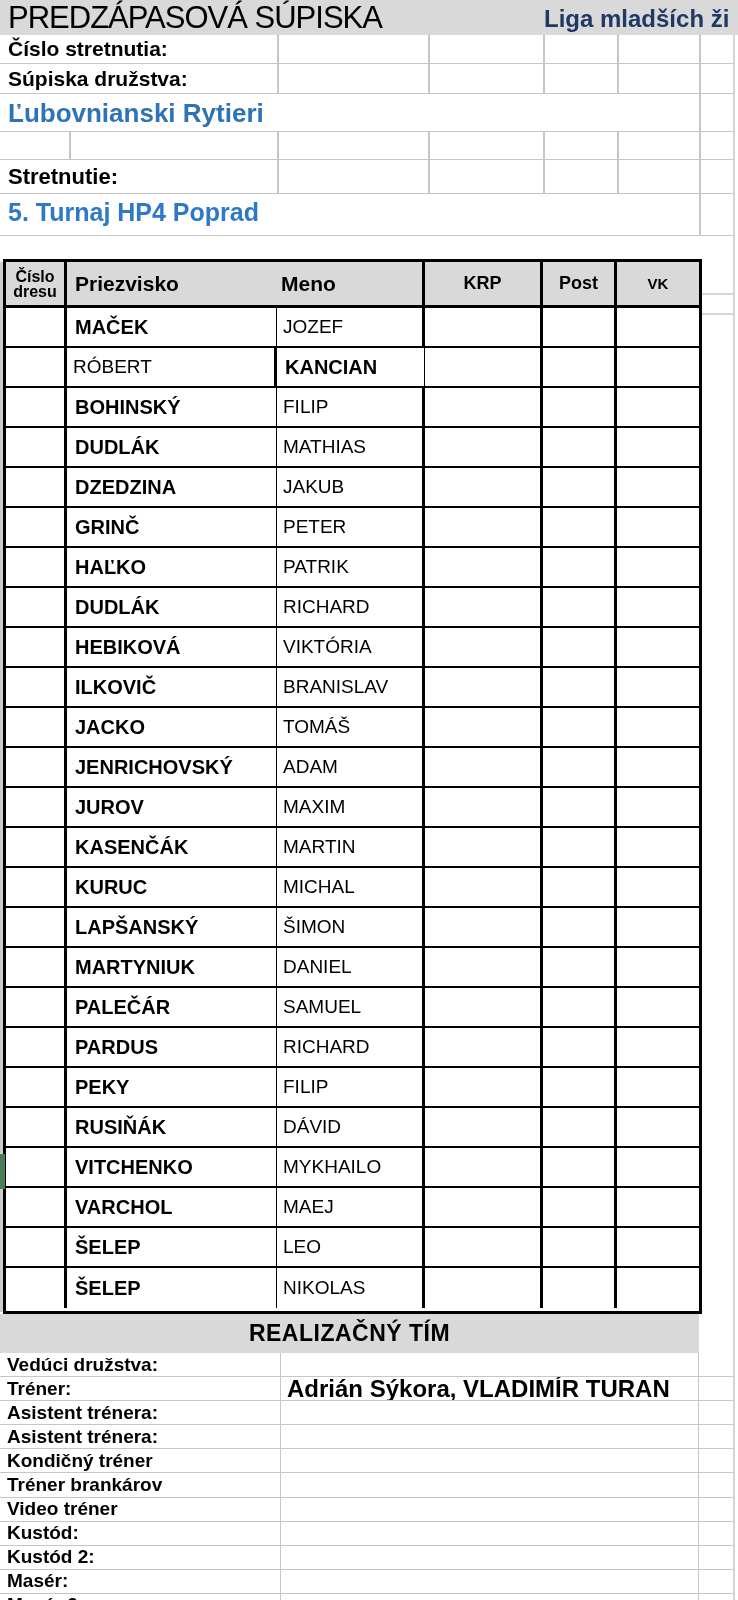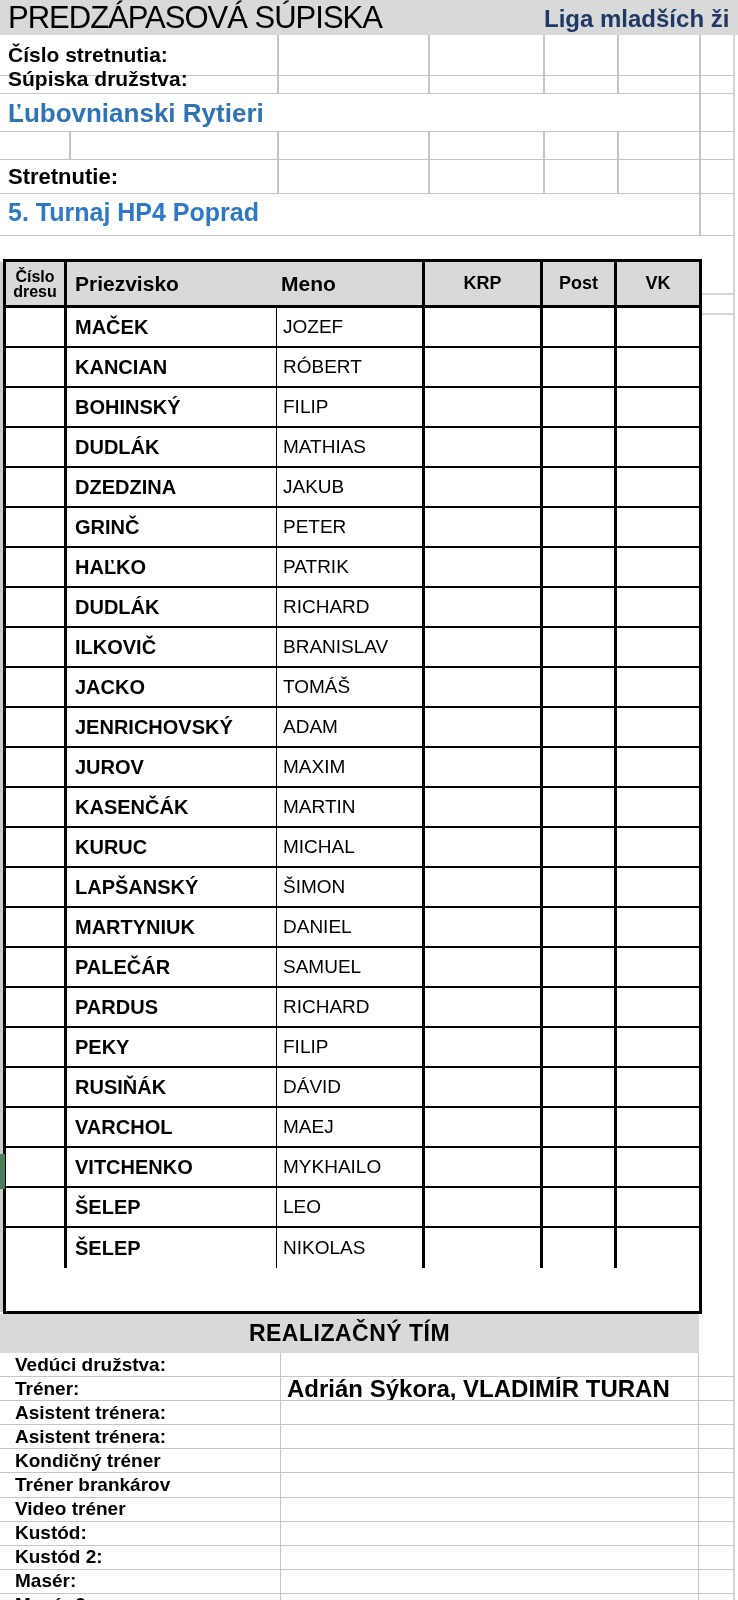--- a/index.html
+++ b/index.html
@@ -9,21 +9,21 @@
   
   .banner{position:absolute;left:0;top:0;width:738px;height:35px;background:#d9d9d9;}
   .title{position:absolute;left:8px;top:0px;font-size:31px;font-weight:normal;letter-spacing:-1px;white-space:nowrap;}
   .league{position:absolute;left:544px;top:5px;font-size:24px;font-weight:bold;color:#1f3864;white-space:nowrap;}
 
   
   .inforow{position:absolute;left:0;width:733px;box-sizing:border-box;border-bottom:1.5px solid #c6c6c6;}
   .inforow .lbl{position:absolute;left:8px;top:50%;transform:translateY(-50%);font-weight:bold;white-space:nowrap;}
   .vl{position:absolute;top:0;width:1.5px;height:100%;background:#c6c6c6;}
   .valcell{position:absolute;left:277px;top:0;width:422px;height:100%;}
-  .r2{top:35px;height:41px;font-size:21px;}
+  .r2{top:35px;height:29px;font-size:21px;}
   .r3{top:64px;height:30px;font-size:21px;}
   .r4{top:94px;height:38px;}
   .r4 .lbl{color:#2e74b5;font-size:26px;}
   .r5{top:132px;height:28px;}
   .r6{top:160px;height:34px;font-size:22px;}
   .r7{top:188px;height:48px;}
   .r7 .lbl{color:#2e79c7;font-size:25px;top:24px;}
 
   
   .vline-far{position:absolute;left:733px;top:35px;width:1.5px;height:1565px;background:#d6d6d6;}
@@ -35,38 +35,38 @@
   .ptable{position:absolute;left:3px;top:259px;width:699px;height:1055px;box-sizing:border-box;
           border:3.5px solid #000;background:#fff;}
   .pgrid{display:grid;grid-template-columns:61px 210px 148px 118px 74px 82px;}
   .phead{height:46px;background:#d9d9d9;border-bottom:3px solid #000;box-sizing:border-box;}
   .phc{box-sizing:border-box;display:flex;align-items:center;justify-content:center;font-weight:bold;}
   .ph-jersey{flex-direction:column;font-size:16px;line-height:15px;border-right:3.5px solid #000;}
   .ph-names{grid-column:2/4;position:relative;justify-content:flex-start;font-size:21px;border-right:3.5px solid #000;}
   .ph-names .sur-h{margin-left:8px;}
   .ph-names .meno-h{position:absolute;left:214px;}
   .ph-krp,.ph-post{border-right:3.5px solid #000;font-size:18px;}
-  .ph-vk{font-size:18px;border-radius:18px;}
+  .ph-vk{font-size:15px;border-radius:18px;}
 
   .prow{height:40px;box-sizing:border-box;border-bottom:2px solid #000;}
   .prow:last-child{border-bottom:none;}
   .pc{box-sizing:border-box;display:flex;align-items:center;overflow:hidden;}
   .pc.jersey{border-right:3.5px solid #000;}
   .pc.sur{border-right:1.2px solid #000;padding-left:8px;font-weight:bold;font-size:20px;white-space:nowrap;}
   .pc.nm{border-right:3.5px solid #000;padding-left:6px;font-size:19px;white-space:nowrap;}
   .pc.kc{border-right:3.5px solid #000;}
   .pc.po{border-right:3.5px solid #000;}
 
   
   .steam{position:absolute;left:0;top:1314px;width:699px;height:39px;background:#d9d9d9;
          display:flex;align-items:center;justify-content:center;font-size:23px;font-weight:bold;letter-spacing:0.5px;}
   .srows{position:absolute;left:0;top:1353px;width:733px;}
   .srow{display:grid;grid-template-columns:280px 419px 34px;height:24.1px;box-sizing:border-box;
         border-bottom:1.2px solid #c6c6c6;}
-  .slabel{display:flex;align-items:center;padding-left:7px;font-weight:bold;font-size:19px;white-space:nowrap;box-sizing:border-box;margin-left:8px;}
+  .slabel{display:flex;align-items:center;padding-left:7px;font-weight:bold;font-size:19px;white-space:nowrap;box-sizing:border-box;}
   .svalue{display:flex;align-items:center;padding-left:6px;font-weight:bold;font-size:24px;white-space:nowrap;
           border-left:1.2px solid #c6c6c6;border-right:1.2px solid #c6c6c6;box-sizing:border-box;overflow:hidden;}
   .sedge{box-sizing:border-box;}
 </style>
 </head>
 <body>
 
 <div class="page">
 
   <div class="banner">
@@ -147,22 +147,22 @@
         <div class="pgrid prow">
           <div class="pc jersey"></div>
           <div class="pc sur">MAČEK</div>
           <div class="pc nm">JOZEF</div>
           <div class="pc kc"></div>
           <div class="pc po"></div>
           <div class="pc vc"></div>
         </div>
         <div class="pgrid prow">
           <div class="pc jersey"></div>
+          <div class="pc nm">RÓBERT</div>
           <div class="pc sur">KANCIAN</div>
-          <div class="pc nm">RÓBERT</div>
           <div class="pc kc"></div>
           <div class="pc po"></div>
           <div class="pc vc"></div>
         </div>
         <div class="pgrid prow">
           <div class="pc jersey"></div>
           <div class="pc sur">BOHINSKÝ</div>
           <div class="pc nm">FILIP</div>
           <div class="pc kc"></div>
           <div class="pc po"></div>
@@ -203,20 +203,28 @@
         <div class="pgrid prow">
           <div class="pc jersey"></div>
           <div class="pc sur">DUDLÁK</div>
           <div class="pc nm">RICHARD</div>
           <div class="pc kc"></div>
           <div class="pc po"></div>
           <div class="pc vc"></div>
         </div>
         <div class="pgrid prow">
           <div class="pc jersey"></div>
+          <div class="pc sur">HEBIKOVÁ</div>
+          <div class="pc nm">VIKTÓRIA</div>
+          <div class="pc kc"></div>
+          <div class="pc po"></div>
+          <div class="pc vc"></div>
+        </div>
+        <div class="pgrid prow">
+          <div class="pc jersey"></div>
           <div class="pc sur">ILKOVIČ</div>
           <div class="pc nm">BRANISLAV</div>
           <div class="pc kc"></div>
           <div class="pc po"></div>
           <div class="pc vc"></div>
         </div>
         <div class="pgrid prow">
           <div class="pc jersey"></div>
           <div class="pc sur">JACKO</div>
           <div class="pc nm">TOMÁŠ</div>
@@ -299,36 +307,36 @@
         <div class="pgrid prow">
           <div class="pc jersey"></div>
           <div class="pc sur">RUSIŇÁK</div>
           <div class="pc nm">DÁVID</div>
           <div class="pc kc"></div>
           <div class="pc po"></div>
           <div class="pc vc"></div>
         </div>
         <div class="pgrid prow">
           <div class="pc jersey"></div>
+          <div class="pc sur">VITCHENKO</div>
+          <div class="pc nm">MYKHAILO</div>
+          <div class="pc kc"></div>
+          <div class="pc po"></div>
+          <div class="pc vc"></div>
+        </div>
+        <div class="pgrid prow">
+          <div class="pc jersey"></div>
           <div class="pc sur">VARCHOL</div>
           <div class="pc nm">MAEJ</div>
           <div class="pc kc"></div>
           <div class="pc po"></div>
           <div class="pc vc"></div>
         </div>
         <div class="pgrid prow">
           <div class="pc jersey"></div>
-          <div class="pc sur">VITCHENKO</div>
-          <div class="pc nm">MYKHAILO</div>
-          <div class="pc kc"></div>
-          <div class="pc po"></div>
-          <div class="pc vc"></div>
-        </div>
-        <div class="pgrid prow">
-          <div class="pc jersey"></div>
           <div class="pc sur">ŠELEP</div>
           <div class="pc nm">LEO</div>
           <div class="pc kc"></div>
           <div class="pc po"></div>
           <div class="pc vc"></div>
         </div>
         <div class="pgrid prow">
           <div class="pc jersey"></div>
           <div class="pc sur">ŠELEP</div>
           <div class="pc nm">NIKOLAS</div>

